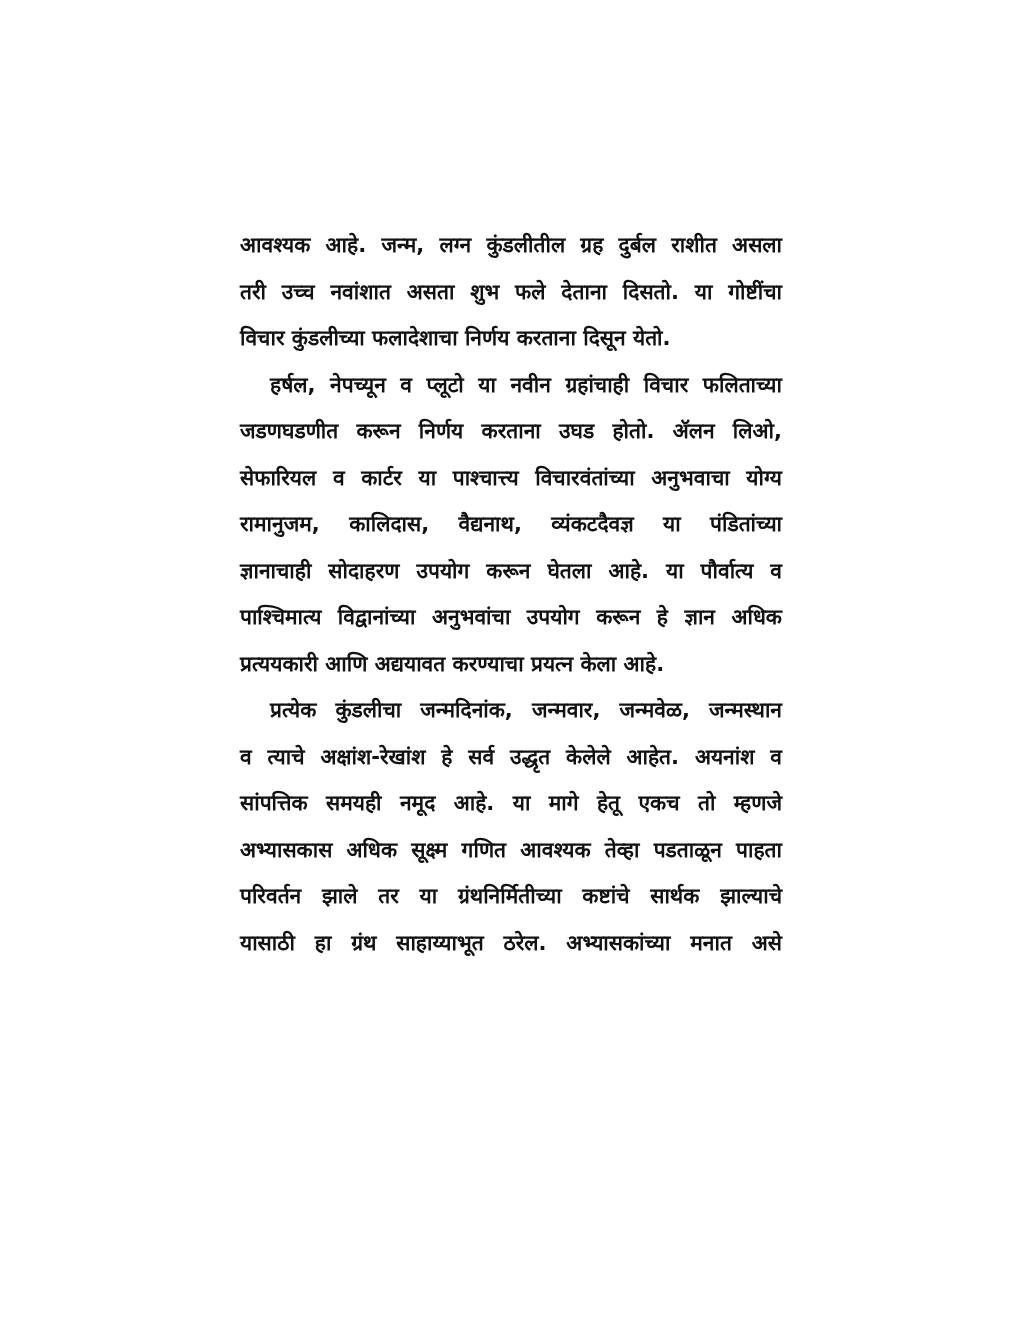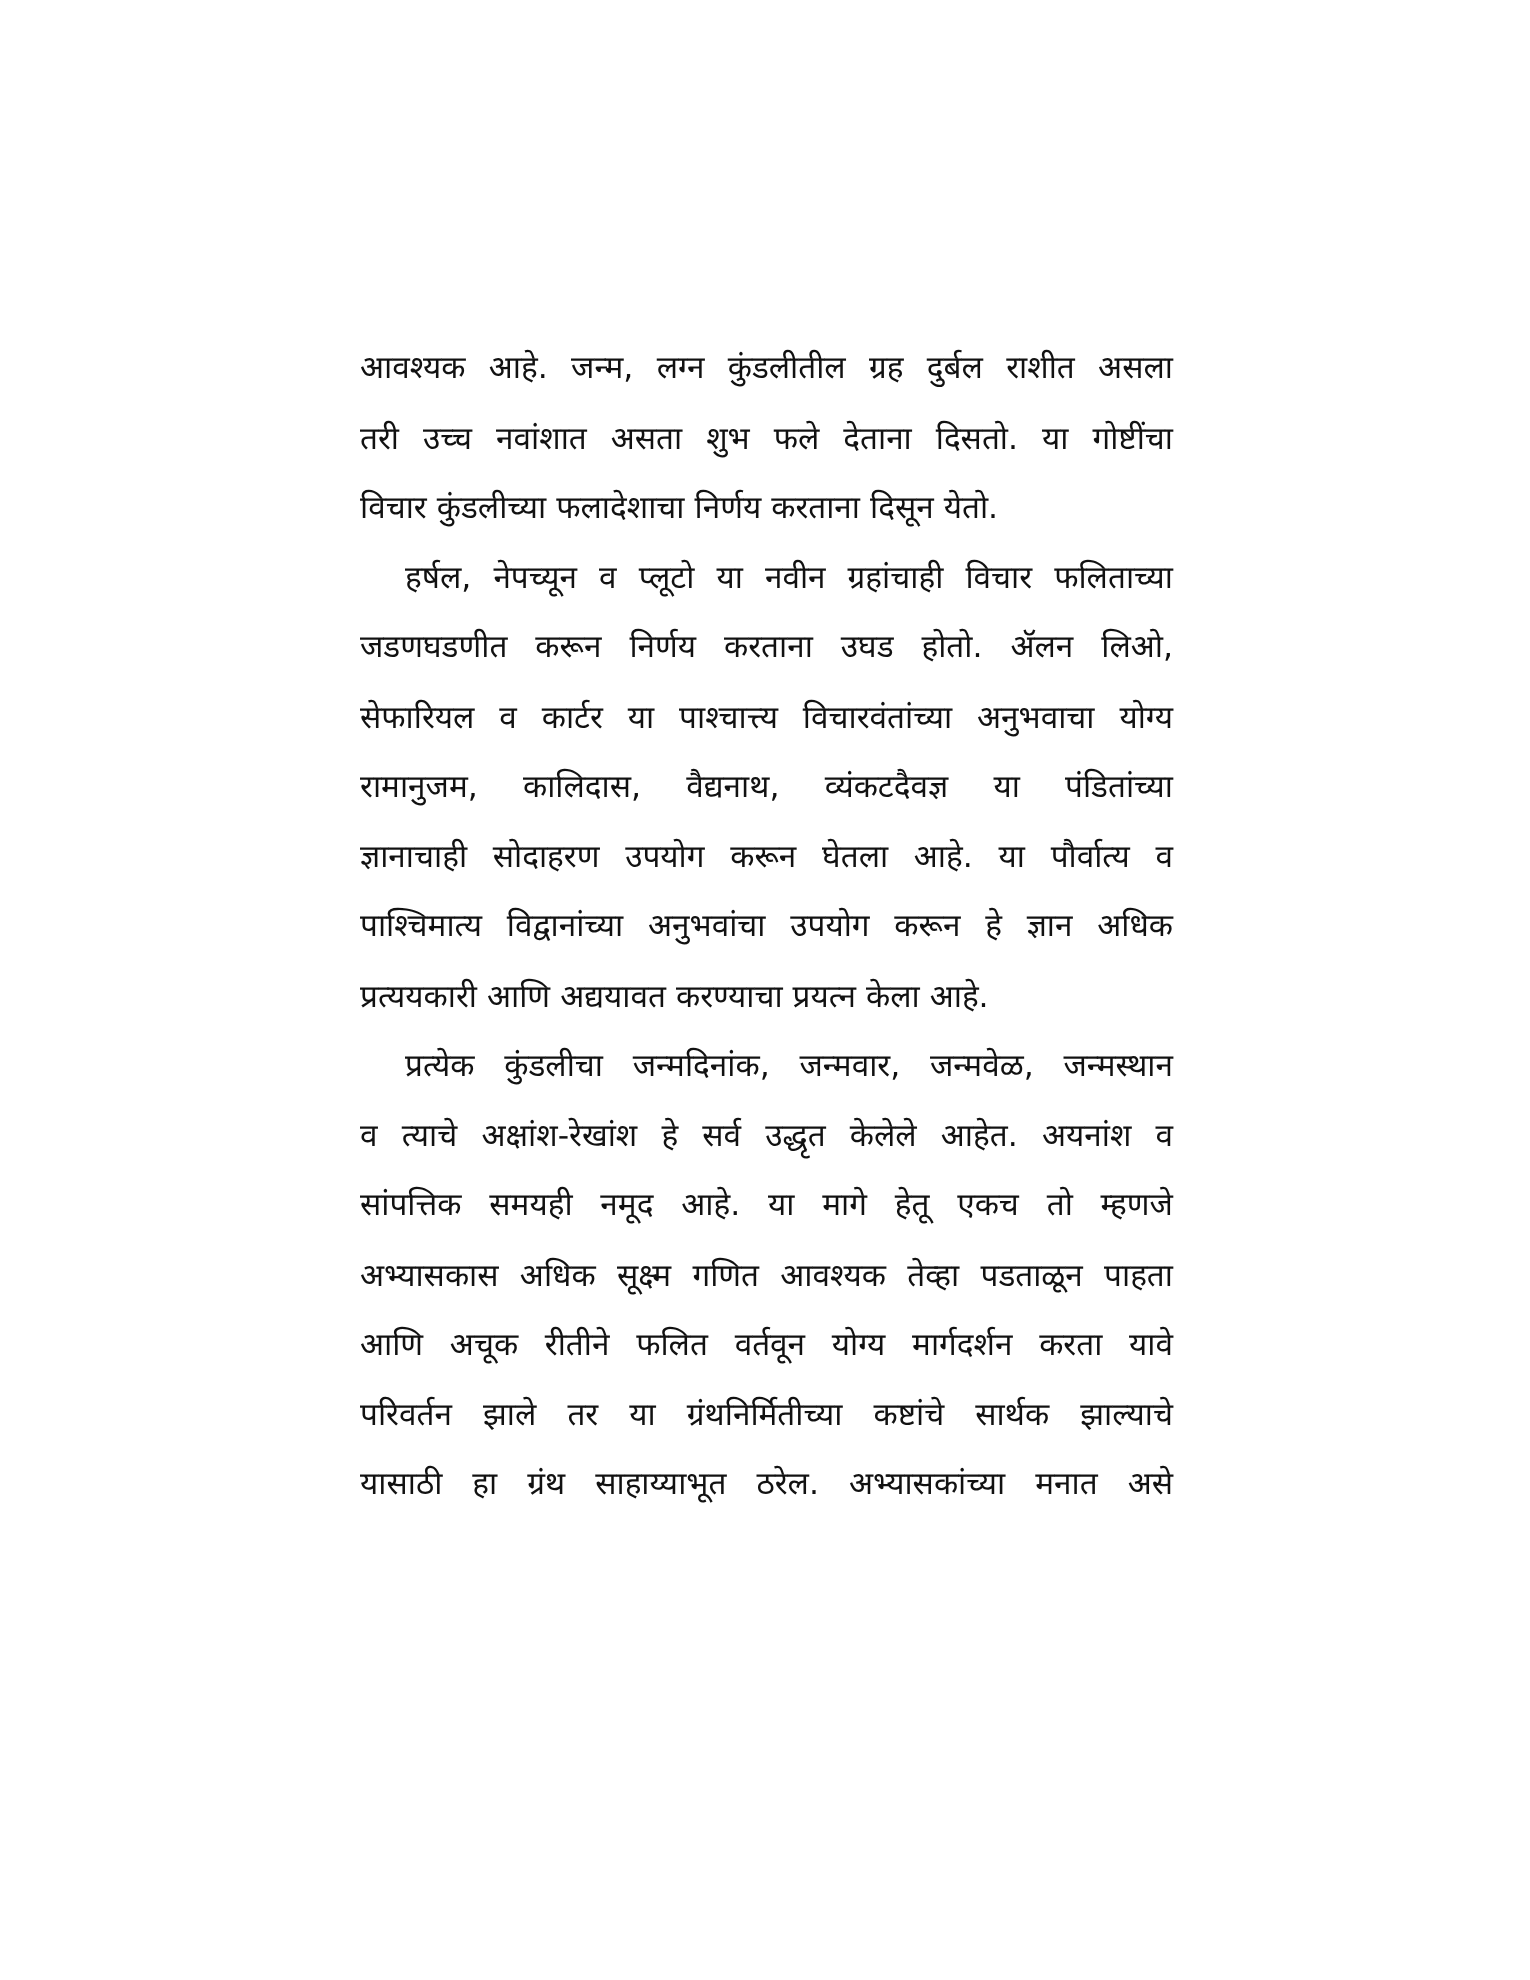--- a/index.html
+++ b/index.html
@@ -6,20 +6,21 @@
     body { width: 1020px; height: 1320px; position: relative; overflow: hidden; }
     .page {
       position: absolute;
       left: 240px;
       top: 222px;
       width: 542px;
       font-family: "DejaVu Sans", sans-serif;
       font-size: 21px;
       line-height: 46.5px;
       color: #111111;
+      font-weight: bold;
     }
     .para { margin: 0; text-align: justify; }
     .line { display: block; white-space: nowrap; text-align-last: justify; }
     .line.last { text-align-last: left; }
   </style>
 </head>
 <body>
 
 <div class="page">
   <div class="para">
@@ -34,17 +35,16 @@
     <span class="line">रामानुजम, कालिदास, वैद्यनाथ, व्यंकटदैवज्ञ या पंडितांच्या</span>
     <span class="line">ज्ञानाचाही सोदाहरण उपयोग करून घेतला आहे. या पौर्वात्य व</span>
     <span class="line">पाश्चिमात्य विद्वानांच्या अनुभवांचा उपयोग करून हे ज्ञान अधिक</span>
     <span class="line last">प्रत्ययकारी आणि अद्ययावत करण्याचा प्रयत्न केला आहे.</span>
   </div>
   <div class="para">
     <span class="line" style="padding-left:30px">प्रत्येक कुंडलीचा जन्मदिनांक, जन्मवार, जन्मवेळ, जन्मस्थान</span>
     <span class="line">व त्याचे अक्षांश-रेखांश हे सर्व उद्धृत केलेले आहेत. अयनांश व</span>
     <span class="line">सांपत्तिक समयही नमूद आहे. या मागे हेतू एकच तो म्हणजे</span>
     <span class="line">अभ्यासकास अधिक सूक्ष्म गणित आवश्यक तेव्हा पडताळून पाहता</span>
-    <span class="line">आणि अचूक रीतीने फलित वर्तवून योग्य मार्गदर्शन करता यावे</span>
     <span class="line">परिवर्तन झाले तर या ग्रंथनिर्मितीच्या कष्टांचे सार्थक झाल्याचे</span>
     <span class="line">यासाठी हा ग्रंथ साहाय्याभूत ठरेल. अभ्यासकांच्या मनात असे</span>
   </div>
 </div>
 
 </body></html>

